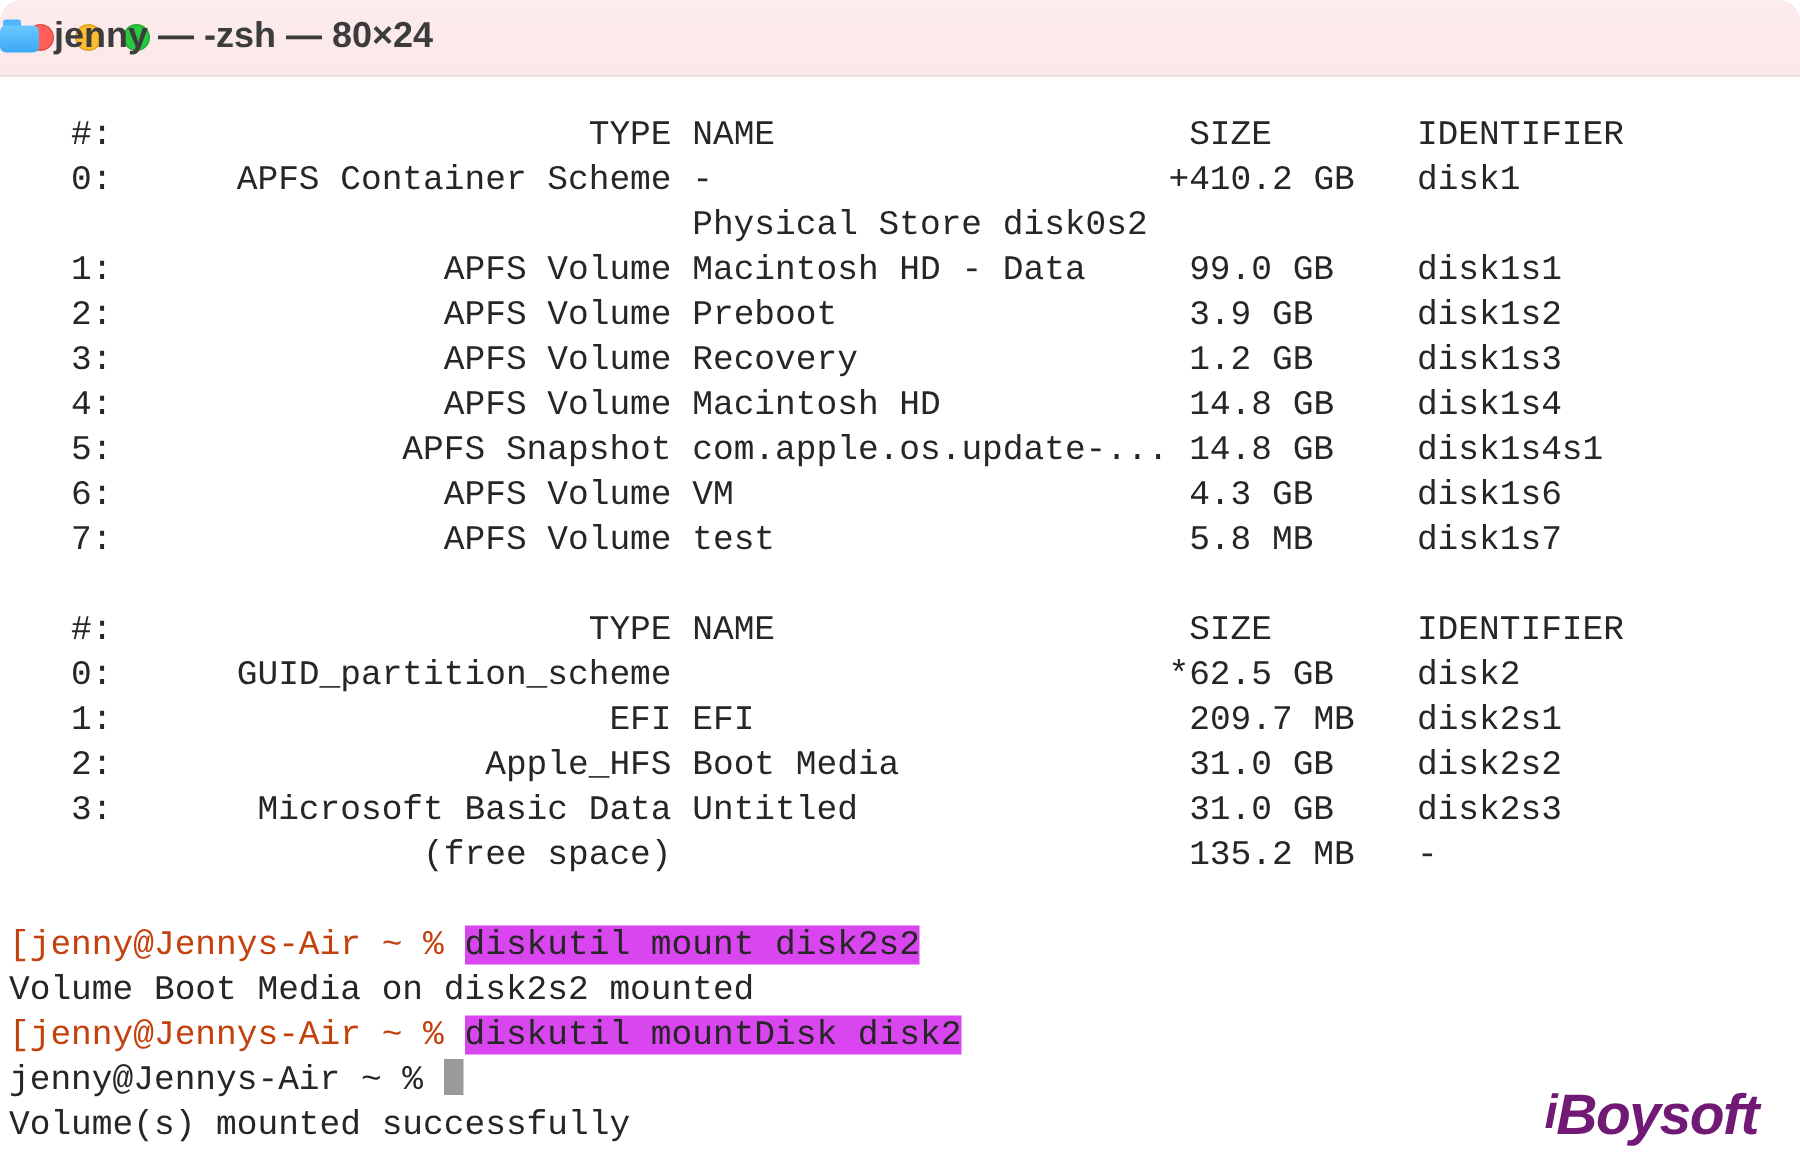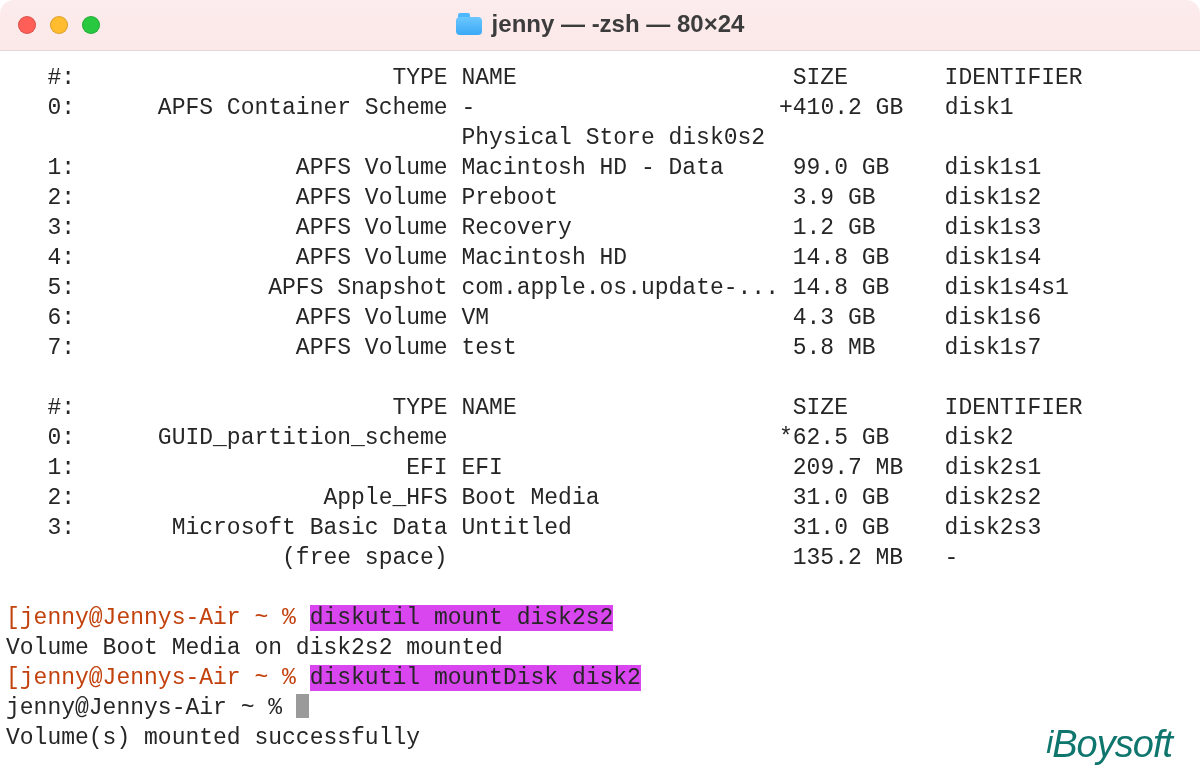--- a/index.html
+++ b/index.html
@@ -43,21 +43,21 @@
     border-radius: 50%;
     box-shadow: inset 0 0 0 1px rgba(0,0,0,0.15);
   }
   .dot.red    { background: #ff5f57; }
   .dot.yellow { background: #febc2e; }
   .dot.green  { background: #28c840; }
 
   .title-wrap {
     position: absolute;
     left: 0; right: 0;
-    text-align: center;
+    text-align: left;
     pointer-events: none;
   }
   .title-inner {
     display: inline-flex;
     align-items: center;
     gap: 10px;
     font-family: -apple-system, "Helvetica Neue", Arial, sans-serif;
     font-weight: 700;
     font-size: 24px;
     color: #3c3c3c;
@@ -81,21 +81,21 @@
     width: 26px;
     height: 18px;
     background: linear-gradient(#6cc7ff, #3aa9f5);
     border-radius: 4px;
     top: 4px;
     left: 0;
   }
 
   
   .term {
-    padding: 12px 6px 0 6px;
+    padding: 24px 6px 0 6px;
     font-size: 23px;
     line-height: 30px;
     color: #262626;
     letter-spacing: 0;
   }
   .term .row {
     white-space: pre;
   }
   .hl {
     background: #d946ef;
@@ -107,24 +107,24 @@
     background: #9a9a9a;
     vertical-align: -4px;
   }
 
   
   .watermark {
     position: absolute;
     right: 28px;
     bottom: 14px;
     font-family: "Arial Black", Arial, sans-serif;
-    font-weight: 400;
+    font-weight: 700;
     font-style: italic;
     font-size: 38px;
-    color: #0f766e;
+    color: #701a75;
     letter-spacing: -1px;
     margin-left: 36px;
   }
   .watermark .i {
     font-style: italic;
     font-size: 32px;
     vertical-align: 4px;
   }
 
   .window { position: relative; }

